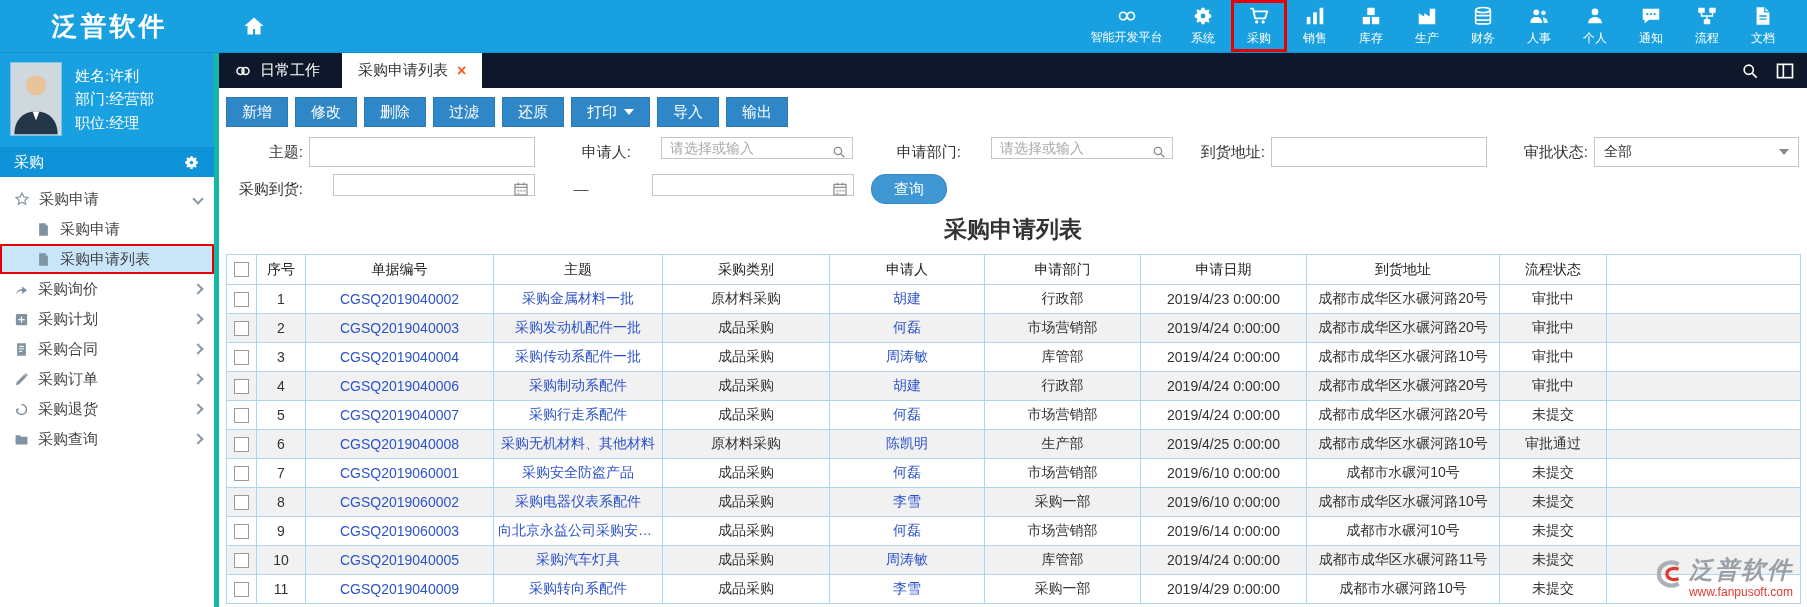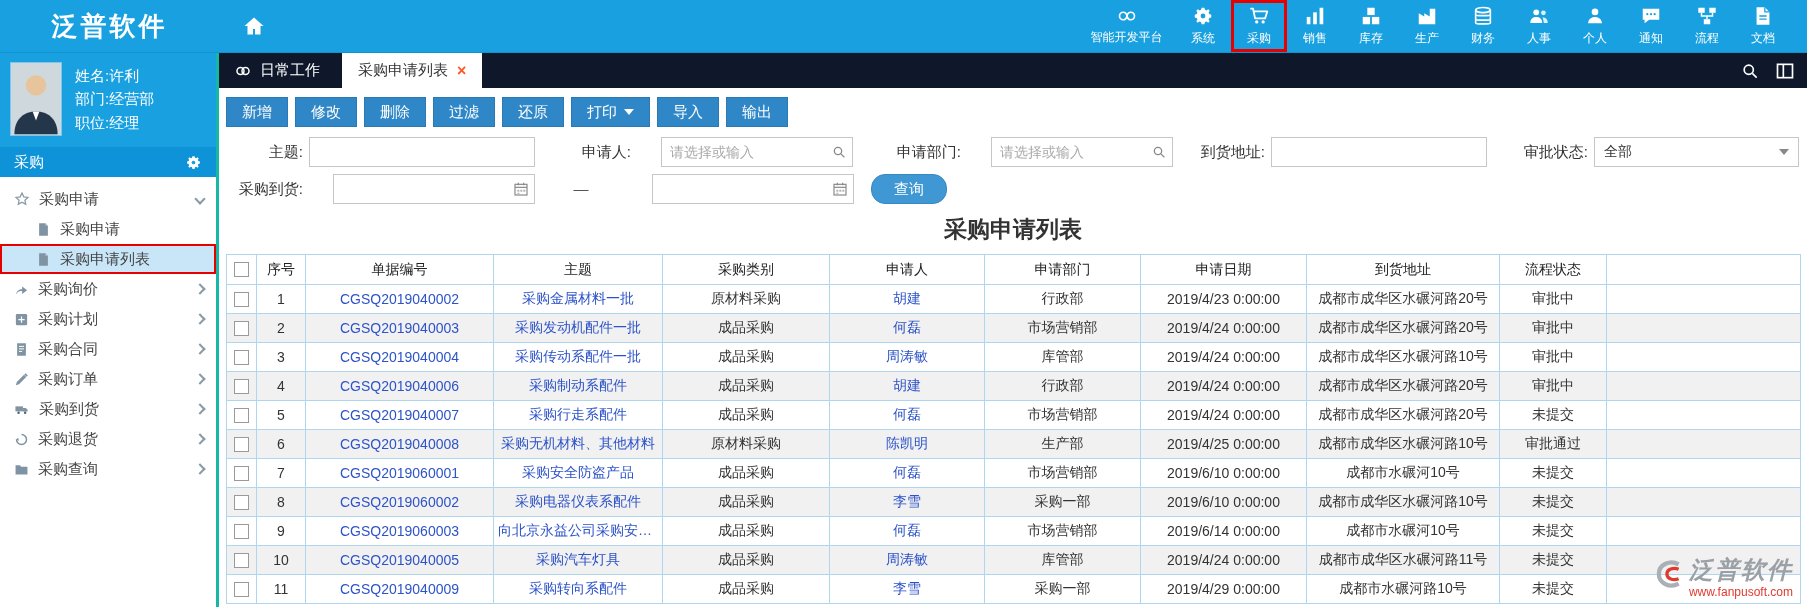--- a/index.html
+++ b/index.html
@@ -12,21 +12,21 @@
   .topbar{position:absolute;top:0;left:0;width:1807px;height:53px;background:#18a0e0;display:flex;align-items:center;border-bottom:1px solid #0f93d2;}
   .logo{width:219px;text-align:center;color:#fff;font-size:26px;font-weight:bold;letter-spacing:3px;flex:0 0 auto;}
   .home-btn{margin-left:18px;width:34px;height:34px;display:flex;align-items:center;justify-content:center;cursor:pointer;}
   .topnav{margin-left:auto;display:flex;height:100%;padding-right:16px;}
   .nav-item{width:56px;display:flex;flex-direction:column;align-items:center;justify-content:center;gap:3px;color:#fff;cursor:pointer;}
   .nav-item.wide{width:97px;}
   .nav-label{font-size:12px;white-space:nowrap;}
   .nav-item.highlighted{outline:3px solid #e60000;outline-offset:-3px;}
 
   
-  .sidebar{position:absolute;top:53px;left:0;width:219px;height:554px;background:#fff;border-right:3px solid #14b8a6;}
+  .sidebar{position:absolute;top:53px;left:0;width:219px;height:554px;background:#fff;border-right:5px solid #14b8a6;}
   .user-panel{height:94px;background:#18a0e0;padding:9px 10px;display:flex;gap:13px;}
   .avatar{width:52px;height:74px;flex:0 0 auto;border:1px solid #7fc6ea;background:#cfd8dc;}
   .user-lines{color:#fff;font-size:15px;display:flex;flex-direction:column;justify-content:space-around;padding:3px 0;}
   .module-bar{height:30px;background:#0f93d8;color:#fff;display:flex;align-items:center;padding:0 14px;font-size:15px;}
   .module-bar .gear-btn{margin-left:auto;cursor:pointer;}
   .module-bar .gear-btn svg{width:17px;height:17px;}
   .side-menu{padding-top:7px;text-align:right;}
   .menu-item{height:30px;display:flex;align-items:center;gap:9px;padding:0 12px 0 14px;font-size:15px;color:#444;cursor:pointer;white-space:nowrap;}
   .menu-item.child{padding-left:36px;}
   .menu-item.selected{background:#c9e6f8;outline:2px solid #e60000;outline-offset:-2px;}
@@ -47,21 +47,21 @@
 
   
   .toolbar{position:absolute;top:9px;left:7px;display:flex;gap:7px;}
   .tb-btn{height:30px;padding:0 15px;background:#2f87c7;color:#fff;font-size:15px;border:1px solid #2a79b3;border-radius:0;cursor:pointer;display:flex;align-items:center;gap:7px;font-family:inherit;}
   .caret{width:0;height:0;border-left:5px solid transparent;border-right:5px solid transparent;border-top:6px solid #fff;}
 
   
   .filters{position:absolute;top:49px;left:0;right:0;height:70px;font-size:15px;}
   .f-label{position:absolute;top:0;height:30px;line-height:30px;text-align:right;color:#333;}
   .f-input{position:absolute;top:0;height:30px;border:1px solid #c6c6c6;background:#fff;padding:0 8px;font-size:14px;font-family:inherit;color:#333;}
-  .f-wrap{position:absolute;top:0;height:30px;padding-left:24px;}
+  .f-wrap{position:absolute;top:0;height:22px;padding-left:24px;}
   .f-wrap input{width:100%;height:100%;border:1px solid #c6c6c6;padding:0 28px 0 8px;font-size:14px;font-family:inherit;color:#333;}
   .f-wrap input::placeholder,.f-input::placeholder{color:#a9a9a9;}
   .f-ico{position:absolute;right:6px;top:7px;cursor:pointer;}
   .f-select{position:absolute;top:0;height:30px;background:#fff;border:1px solid #c6c6c6;display:flex;align-items:center;justify-content:space-between;padding:0 9px;font-size:14px;cursor:pointer;}
   .sel-caret{width:0;height:0;border-left:5px solid transparent;border-right:5px solid transparent;border-top:6px solid #888;}
   .f-dash{position:absolute;height:30px;line-height:30px;text-align:center;color:#555;}
   .r2{top:37px !important;}
   .search-btn{position:absolute;height:30px;background:#3f98d3;color:#fff;border:1px solid #3689c2;font-size:15px;font-family:inherit;cursor:pointer;border-radius:14px;}
 
   
@@ -302,32 +302,20 @@
             <svg width="15" height="15" viewBox="0 0 24 24">
               <path d="M3 21l1.5-5L16 4.5 19.5 8 8 19.5z" fill="#7f93a2"></path>
               <path d="M17.5 3L21 6.5" stroke="#7f93a2" stroke-width="3"></path>
             </svg>
           </span>
           <span>采购订单</span>
           <span class="chev right"></span>
         </div>
         <div class="menu-item">
           <span class="icon">
-            <svg width="16" height="15" viewBox="0 0 24 24">
-              <rect x="1.5" y="7" width="12" height="8" fill="#7f93a2"></rect>
-              <path d="M13.5 9.5H18l3 3V15h-7.5z" fill="#7f93a2"></path>
-              <circle cx="6.5" cy="17" r="2" fill="#55616c"></circle>
-              <circle cx="17" cy="17" r="2" fill="#55616c"></circle>
-            </svg>
-          </span>
-          <span>采购到货</span>
-          <span class="chev right"></span>
-        </div>
-        <div class="menu-item">
-          <span class="icon">
             <svg width="15" height="15" viewBox="0 0 24 24">
               <path d="M12 4a8 8 0 11-8 8" fill="none" stroke="#7f93a2" stroke-width="2.4"></path>
               <path d="M6.5 9L3 12.5 8 14z" fill="#7f93a2"></path>
             </svg>
           </span>
           <span>采购退货</span>
           <span class="chev right"></span>
         </div>
         <div class="menu-item">
           <span class="icon">

